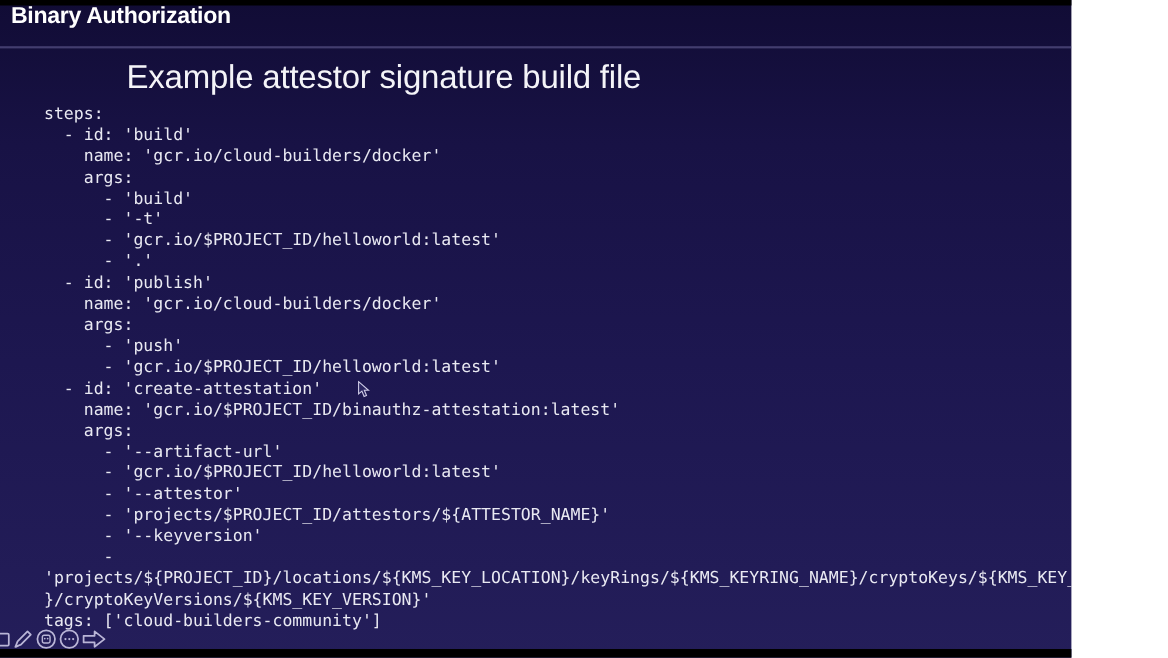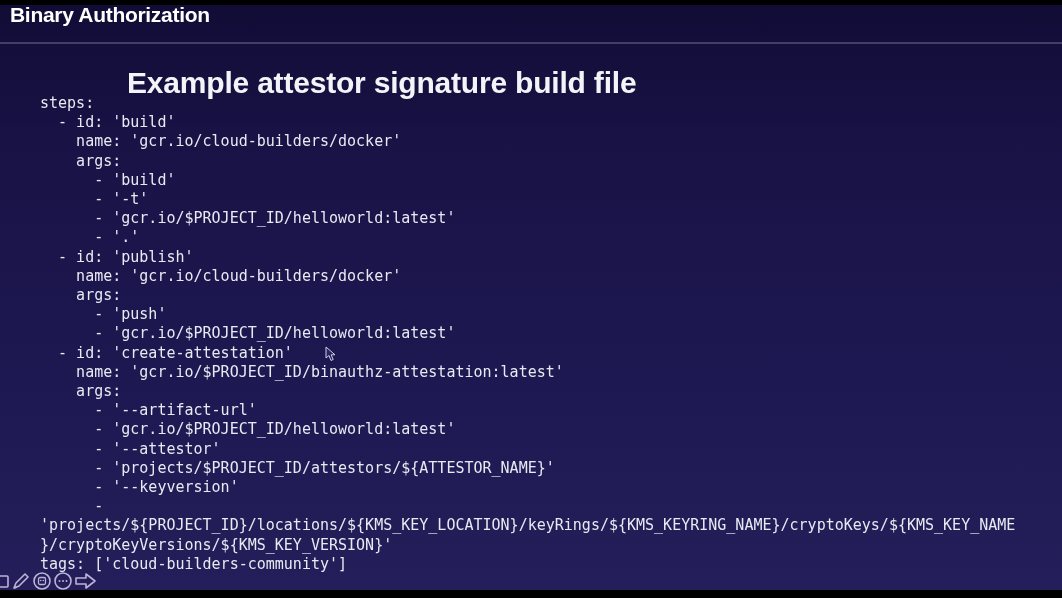--- a/index.html
+++ b/index.html
@@ -3,21 +3,21 @@
 <meta charset="utf-8">
 <style>
   html, body { margin: 0; padding: 0; }
   body {
     width: 1062px; height: 598px;
     font-family: "Liberation Sans", sans-serif;
     overflow: hidden;
   }
   .screen {
     position: relative;
-    width: 1062px; height: 598px;
+    width: 974px; height: 598px;
     background: linear-gradient(180deg, #110c35 0%, #181245 22%, #1d1750 55%, #241e5a 100%);
     overflow: hidden;
   }
   .letterbox {
     position: absolute; left: 0; width: 1062px; background: #000000; z-index: 5;
   }
   .letterbox.top { top: 0; height: 5px; }
   .letterbox.bottom { bottom: 0; height: 8px; }
 
   .deck-title {
@@ -26,22 +26,22 @@
     font-size: 21px; font-weight: bold; letter-spacing: -0.3px;
     color: #ffffff;
   }
   .divider {
     position: absolute; left: 0; top: 42px;
     width: 1062px; height: 2px;
     background: rgba(125, 120, 175, 0.45);
   }
   .slide-title {
     position: absolute; left: 115px; top: 54px;
-    margin: 12px;
-    font-size: 30px; font-weight: bold; letter-spacing: -0.2px;
+    margin: 0;
+    font-size: 30px; font-weight: normal; letter-spacing: -0.2px;
     color: #f4f4f8;
   }
   .code-block {
     position: absolute; left: 40px; top: 94px;
     margin: 0;
     font-family: "DejaVu Sans Mono", monospace;
     font-size: 15px; line-height: 19.2px;
     color: #e9e9f2;
     white-space: pre;
   }

